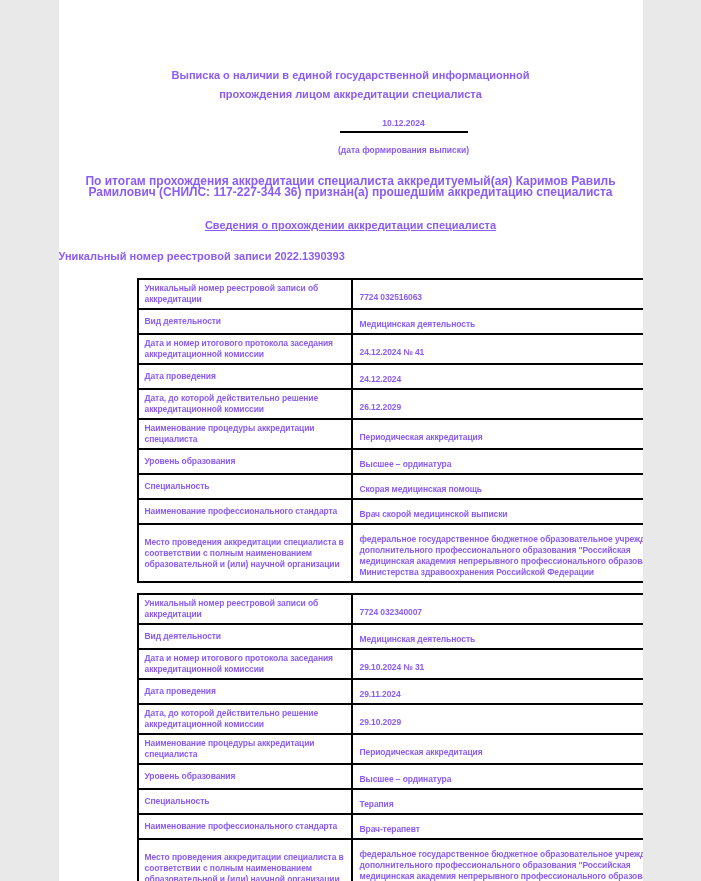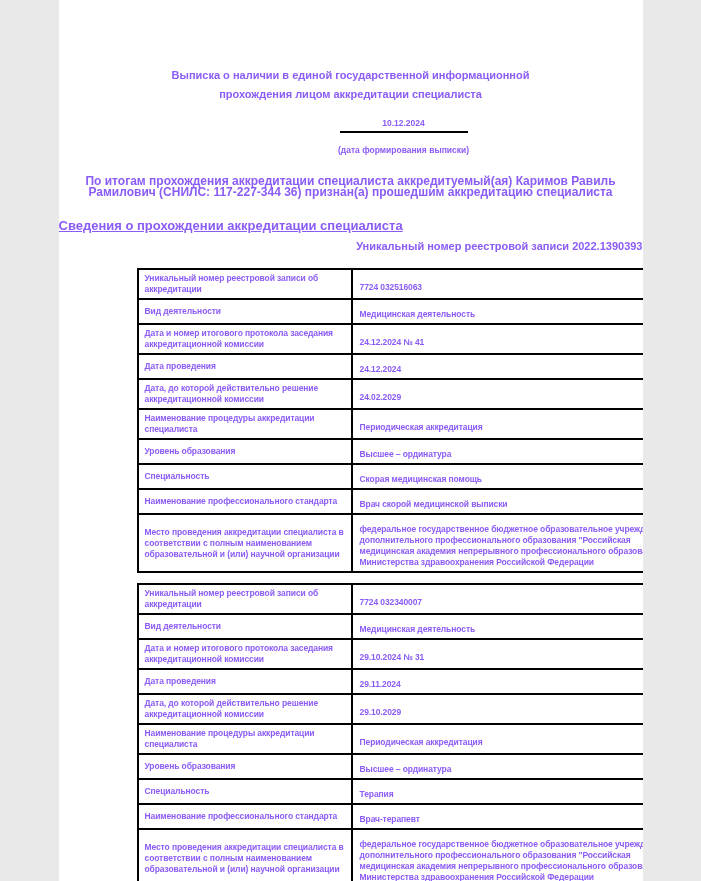--- a/index.html
+++ b/index.html
@@ -36,28 +36,28 @@
   .date-caption { padding-top:12px; }
   .intro {
     width:553px;
     margin:20px auto 0;
     text-align:center;
     font-size:12px;
     line-height:11px;
   }
   .section-heading {
     margin-top:22px;
-    text-align:left;
-    font-size:13px;
+    text-align:center;
+    font-size:11px;
     line-height:11px;
     text-decoration:underline;
   }
   .registry-heading {
-    margin-top:9px;
-    text-align:right;
+    margin-top:19px;
+    text-align:left;
     font-size:11px;
     line-height:13px;
   }
   table.rec {
     width:543px;
     margin:15px 0 0 78px;
     border-collapse:collapse;
     table-layout:fixed;
   }
   table.rec + table.rec { margin-top:10px; }
@@ -106,21 +106,21 @@
       <tr>
         <td class="lbl">Дата и номер итогового протокола заседания аккредитационной комиссии</td>
         <td class="val">24.12.2024 № 41</td>
       </tr>
       <tr>
         <td class="lbl">Дата проведения</td>
         <td class="val">24.12.2024</td>
       </tr>
       <tr>
         <td class="lbl">Дата, до которой действительно решение аккредитационной комиссии</td>
-        <td class="val">24.02.2029</td>
+        <td class="val">26.12.2029</td>
       </tr>
       <tr>
         <td class="lbl">Наименование процедуры аккредитации специалиста</td>
         <td class="val">Периодическая аккредитация</td>
       </tr>
       <tr>
         <td class="lbl">Уровень образования</td>
         <td class="val">Высшее – ординатура</td>
       </tr>
       <tr>

